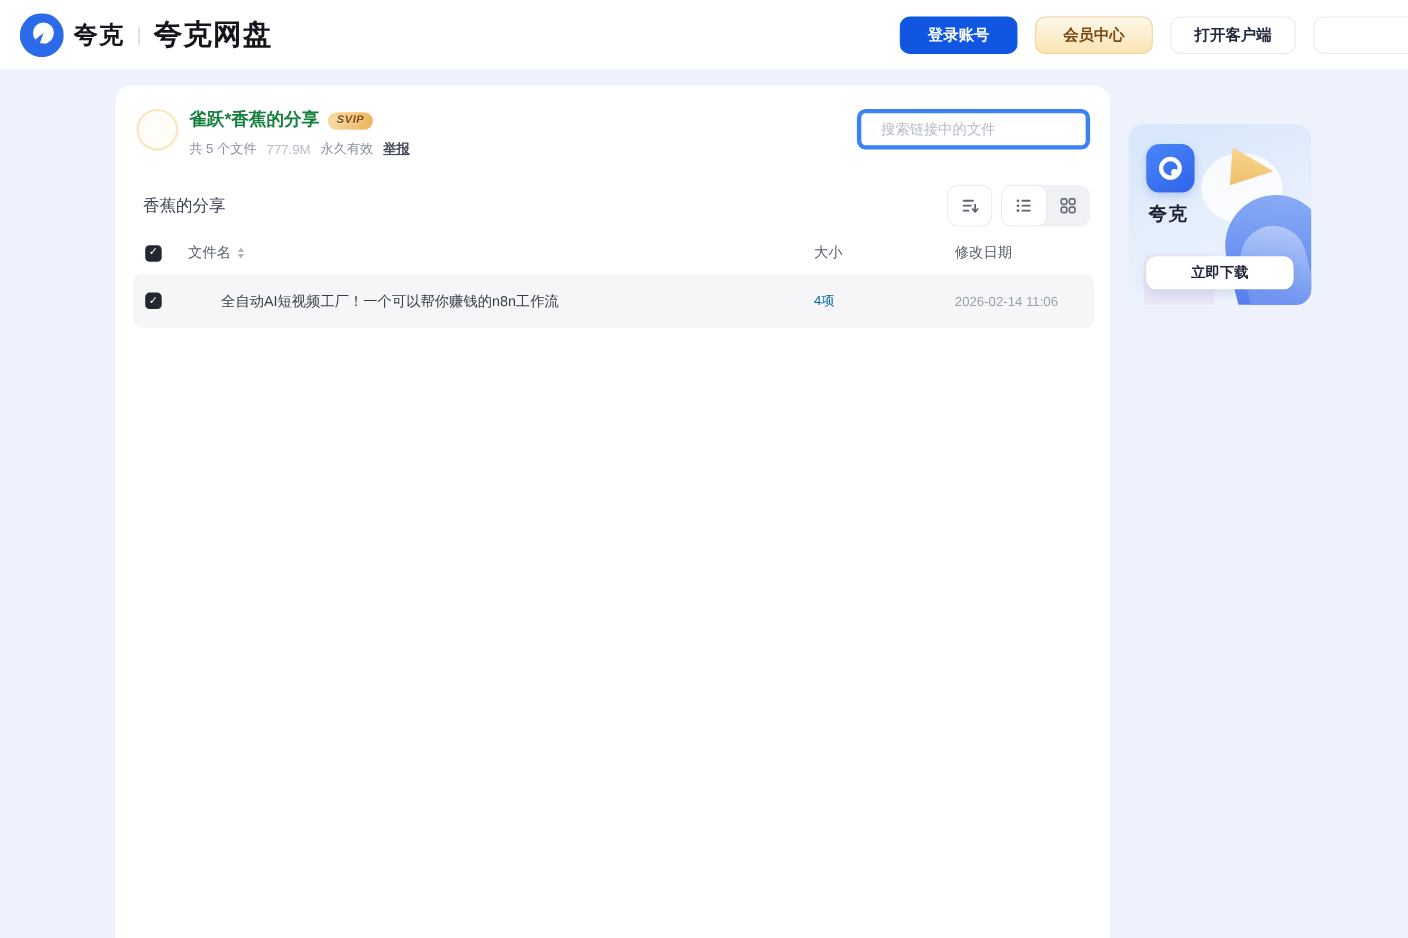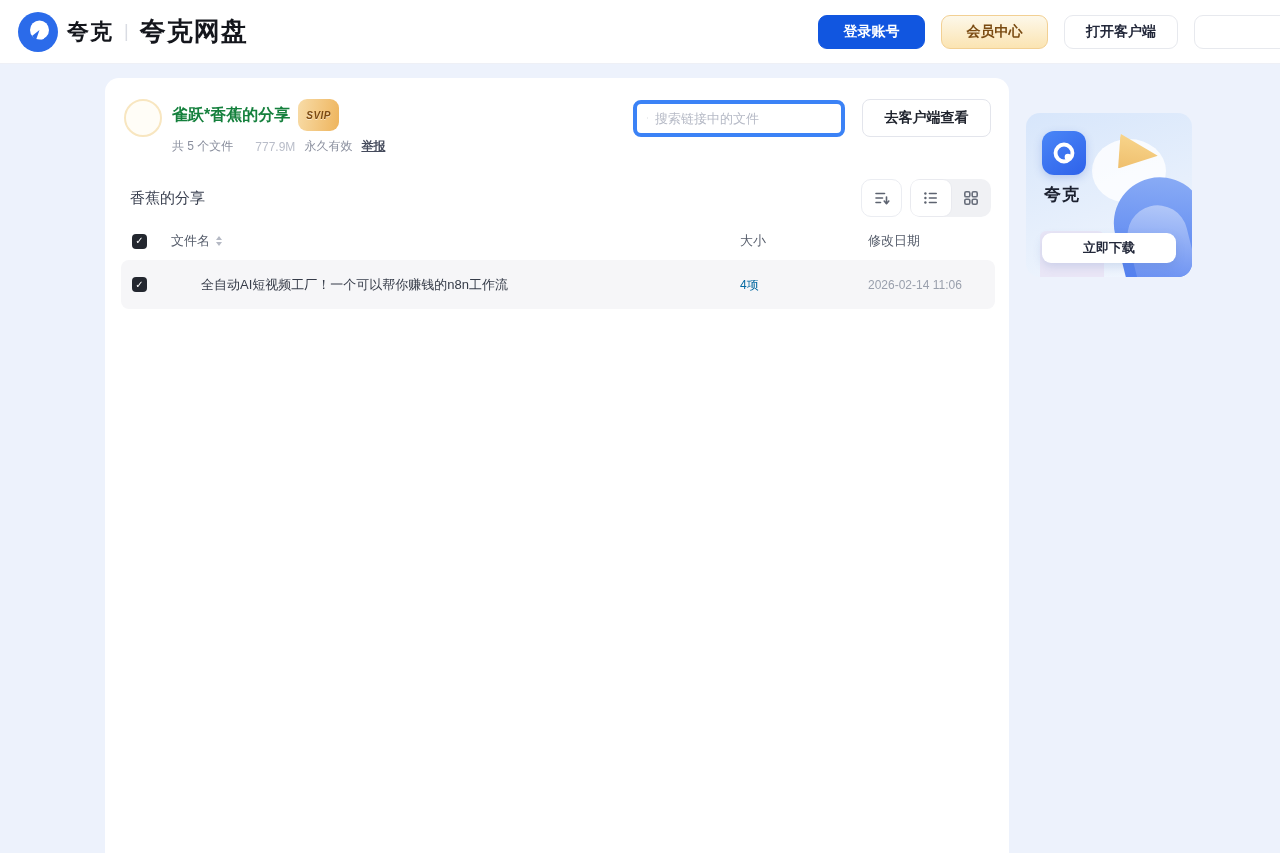--- a/index.html
+++ b/index.html
@@ -46,27 +46,27 @@
   }
   .share-header { display:flex; align-items:flex-start; padding:21px 18px 0 19px; }
   .avatar {
     width:38px; height:38px; border-radius:50%;
     border:2px solid #f8e6c0; background:#fffdf7; flex:0 0 auto;
   }
   .share-info { margin-left:10px; }
   .share-title-row { display:flex; align-items:center; gap:8px; }
   .share-title { font-size:16px; font-weight:700; color:#15803d; }
   .svip-badge {
-    display:inline-flex; align-items:center; height:32px; padding:0 8px;
+    display:inline-flex; align-items:center; height:16px; padding:0 8px;
     border-radius:9px; background:linear-gradient(100deg,#f8dca8 0%,#eeb45c 100%);
     color:#7b4a12; font-size:10px; font-weight:800; font-style:italic; letter-spacing:.5px;
     text-shadow:0 1px 0 rgba(255,255,255,.55);
   }
   .share-meta { margin-top:7px; font-size:12px; color:#8a8f9e; display:flex; gap:9px; align-items:center;}
-  .meta-size { color:#b9bdc9;margin-left:13px; }
+  .meta-size { color:#b9bdc9; }
   .report-link { color:#454b5c; font-weight:600; text-decoration:underline; cursor:pointer; }
 
   .share-header-right { margin-left:auto; display:flex; gap:17px; align-items:center; }
   .search-box {
     width:212px; height:37px; border:4px solid #3b82f6; border-radius:8px;
     display:flex; align-items:center; padding:0 10px; gap:7px; background:#fff;
   }
   .search-box input {
     border:none; outline:none; flex:1; font-size:13px; color:#3a4050;
     font-family:inherit; background:transparent;
@@ -198,21 +198,20 @@
       </div>
     </div>
     <div class="share-header-right">
       <div class="search-box">
         <svg width="16" height="16" viewBox="0 0 16 16">
           <circle cx="7" cy="7" r="5" fill="none" stroke="#3a4050" stroke-width="1.6"></circle>
           <line x1="10.8" y1="10.8" x2="14.3" y2="14.3" stroke="#3a4050" stroke-width="1.6" stroke-linecap="round"></line>
         </svg>
         <input type="text" placeholder="搜索链接中的文件" style="">
       </div>
-      <button class="btn-client-view">去客户端查看</button>
     </div>
   </div>
 
   <div class="section-row">
     <span class="section-title">香蕉的分享</span>
     <div class="section-controls">
       <div class="icon-btn">
         <svg width="18" height="18" viewBox="0 0 18 18">
           <g stroke="#5d6370" stroke-width="1.6" stroke-linecap="round" fill="none">
             <line x1="3" y1="4.5" x2="11.5" y2="4.5"></line>

